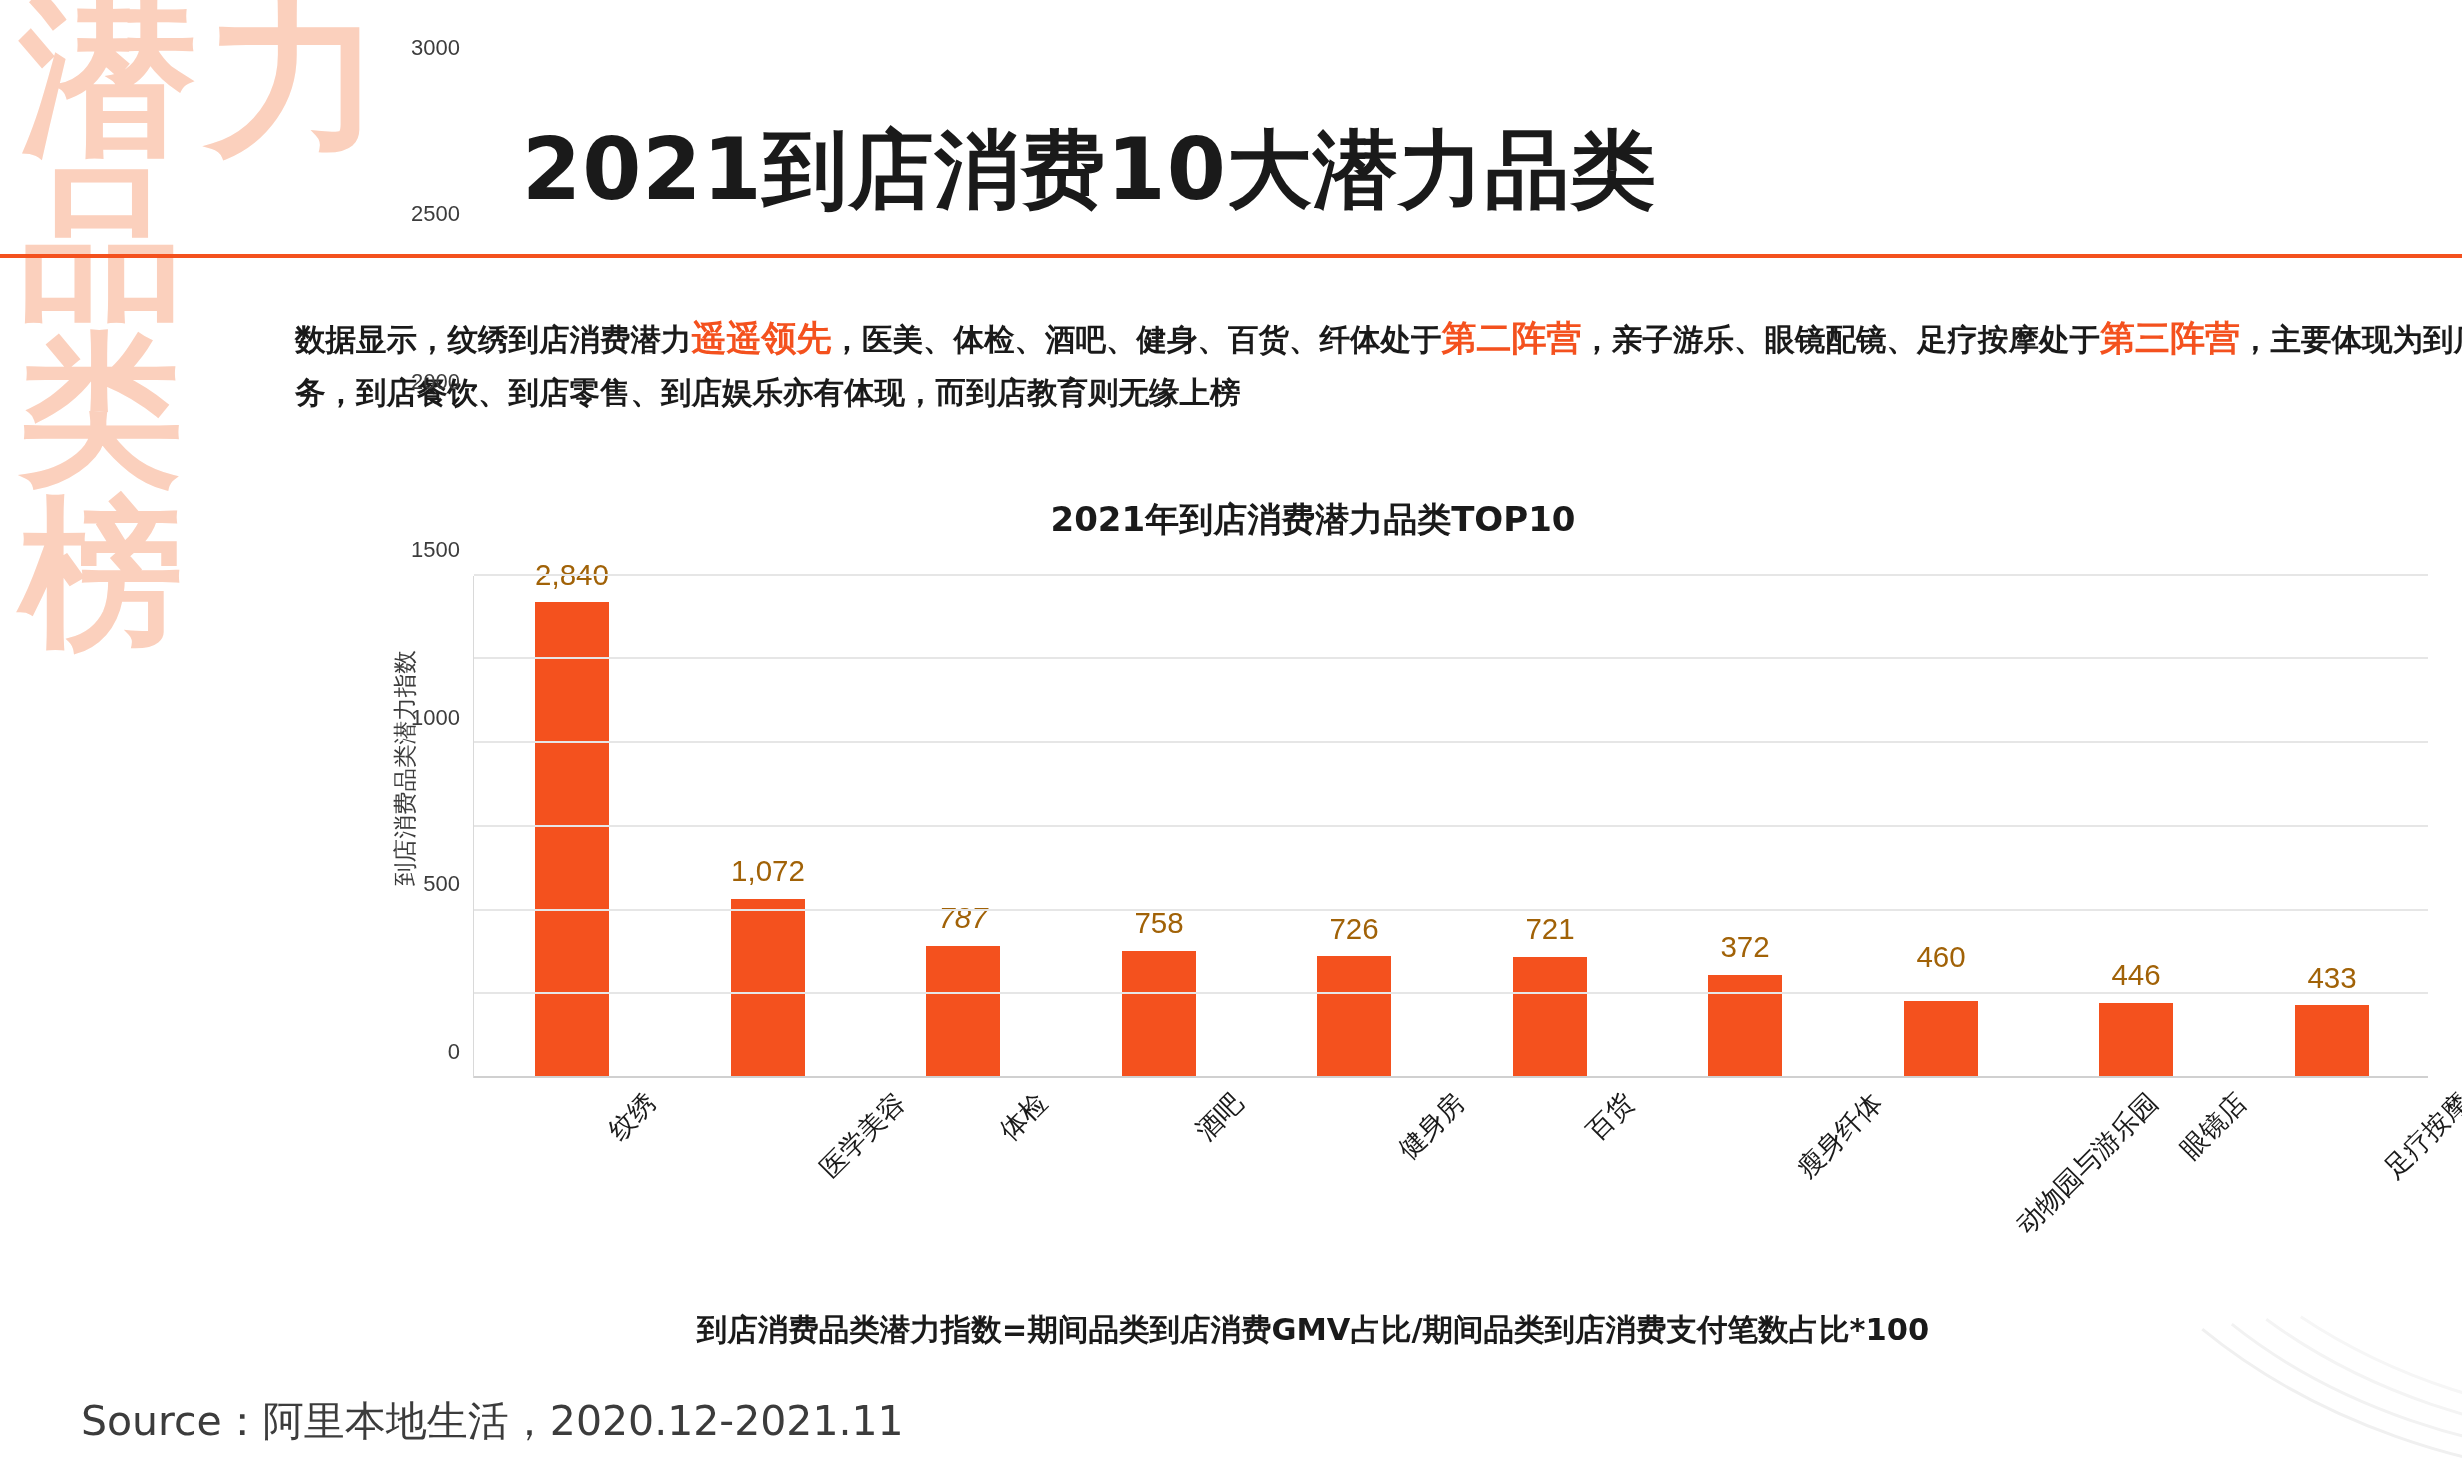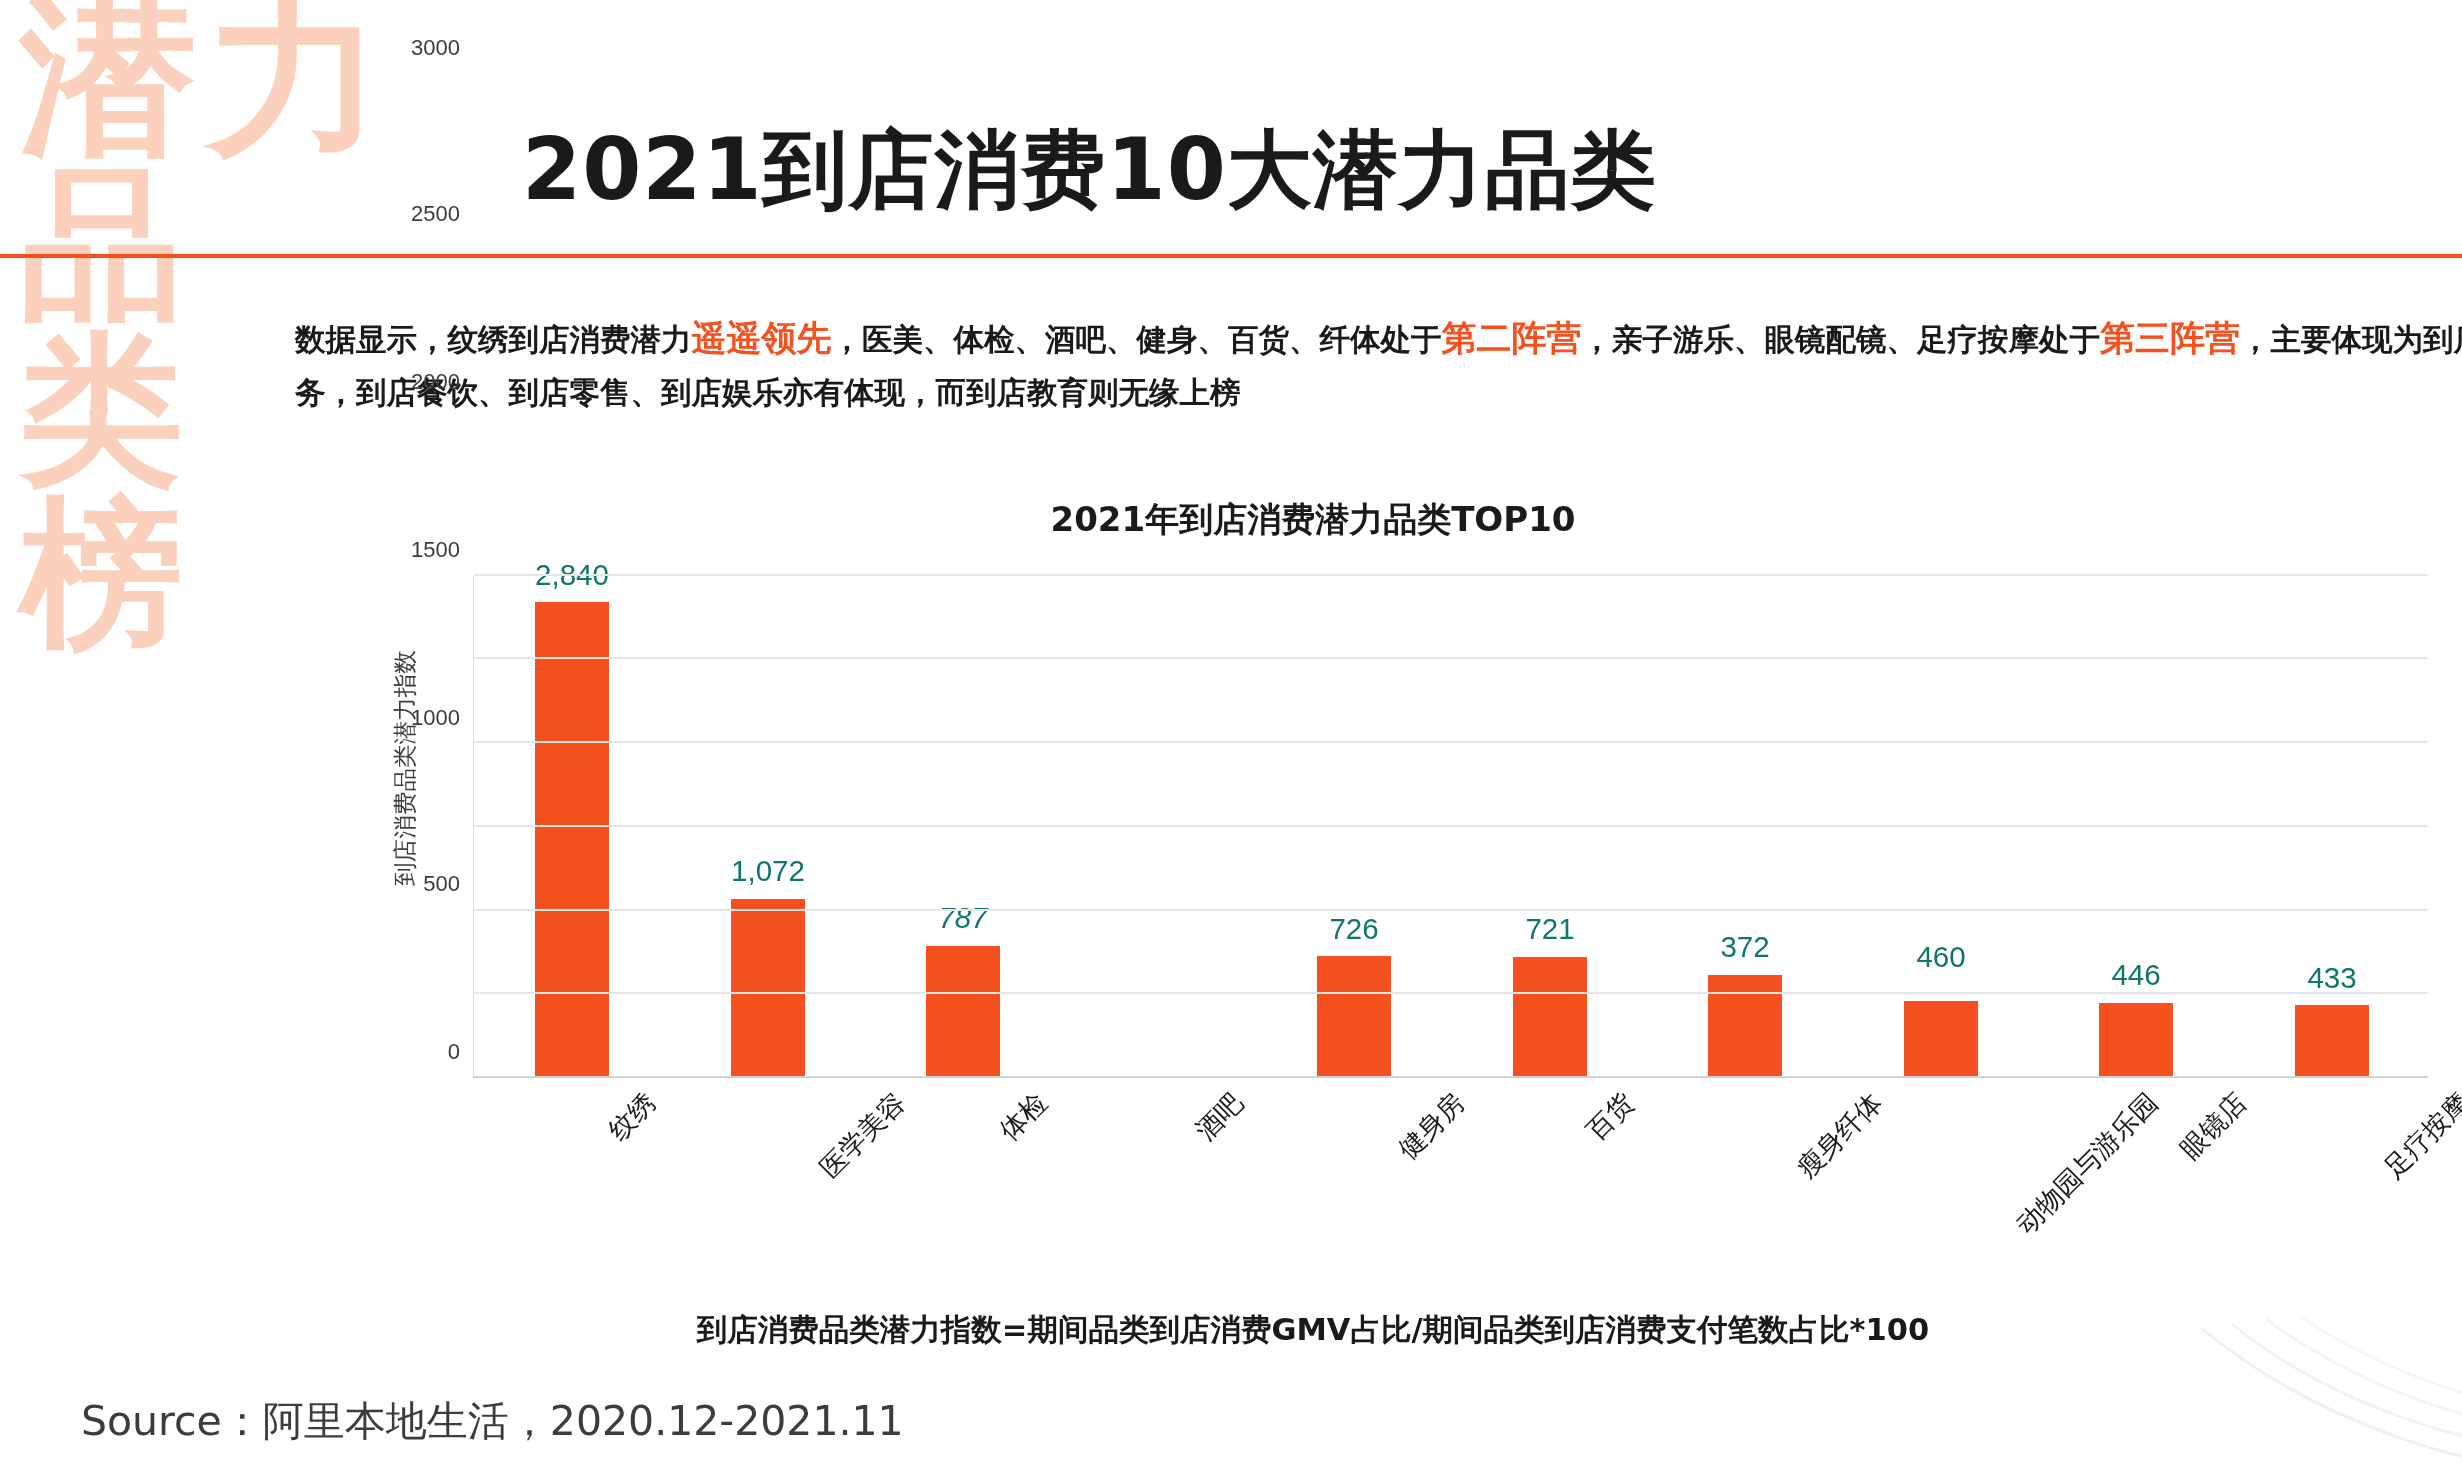--- a/index.html
+++ b/index.html
@@ -132,21 +132,21 @@
     left:50%;
     transform:translateX(-50%);
     width:74px;
     background:#f4511e;
   }
   .bar-value {
     position:absolute;
     left:50%;
     transform:translateX(-50%);
     font-size:29.5px;
-    color:#0f766e;
+    color:#a16207;
     white-space:nowrap;
     font-family:"Liberation Sans", sans-serif;
   }
   .cat-label {
     position:absolute;
     top:529px;
     font-family:"DejaVu Sans", sans-serif;
     font-size:26.6px;
     color:#1a1a1a;
     white-space:nowrap;
@@ -207,20 +207,24 @@
           <div class="bar" title="纹绣: 2,840" style="height: 476px; background: rgb(244, 81, 30);"></div>
           <div class="bar-value" style="bottom: 486px;">2,840</div>
         </div>
         <div class="bar-slot" style="left: 196px; width: 196px;">
           <div class="bar" title="医学美容: 1,072" style="height: 179px; background: rgb(244, 81, 30);"></div>
           <div class="bar-value" style="bottom: 190px;">1,072</div>
         </div>
         <div class="bar-slot" style="left: 391px; width: 196px; font-style: italic;">
           <div class="bar" title="体检: 787" style="height: 132px; background: rgb(244, 81, 30);"></div>
           <div class="bar-value" style="bottom: 143px;">787</div>
+        </div>
+        <div class="bar-slot" style="left: 587px; width: 196px;">
+          <div class="bar" title="酒吧: 758" style="height: 127px; background: rgb(244, 81, 30);"></div>
+          <div class="bar-value" style="bottom: 138px;">758</div>
         </div>
         <div class="bar-slot" style="left: 782px; width: 196px;">
           <div class="bar" title="健身房: 726" style="height: 122px; background: rgb(244, 81, 30);"></div>
           <div class="bar-value" style="bottom: 132px;">726</div>
         </div>
         <div class="bar-slot" style="left: 978px; width: 196px;">
           <div class="bar" title="百货: 721" style="height: 121px; background: rgb(244, 81, 30);"></div>
           <div class="bar-value" style="bottom: 132px;">721</div>
         </div>
         <div class="bar-slot" style="left: 1173px; width: 196px;">

